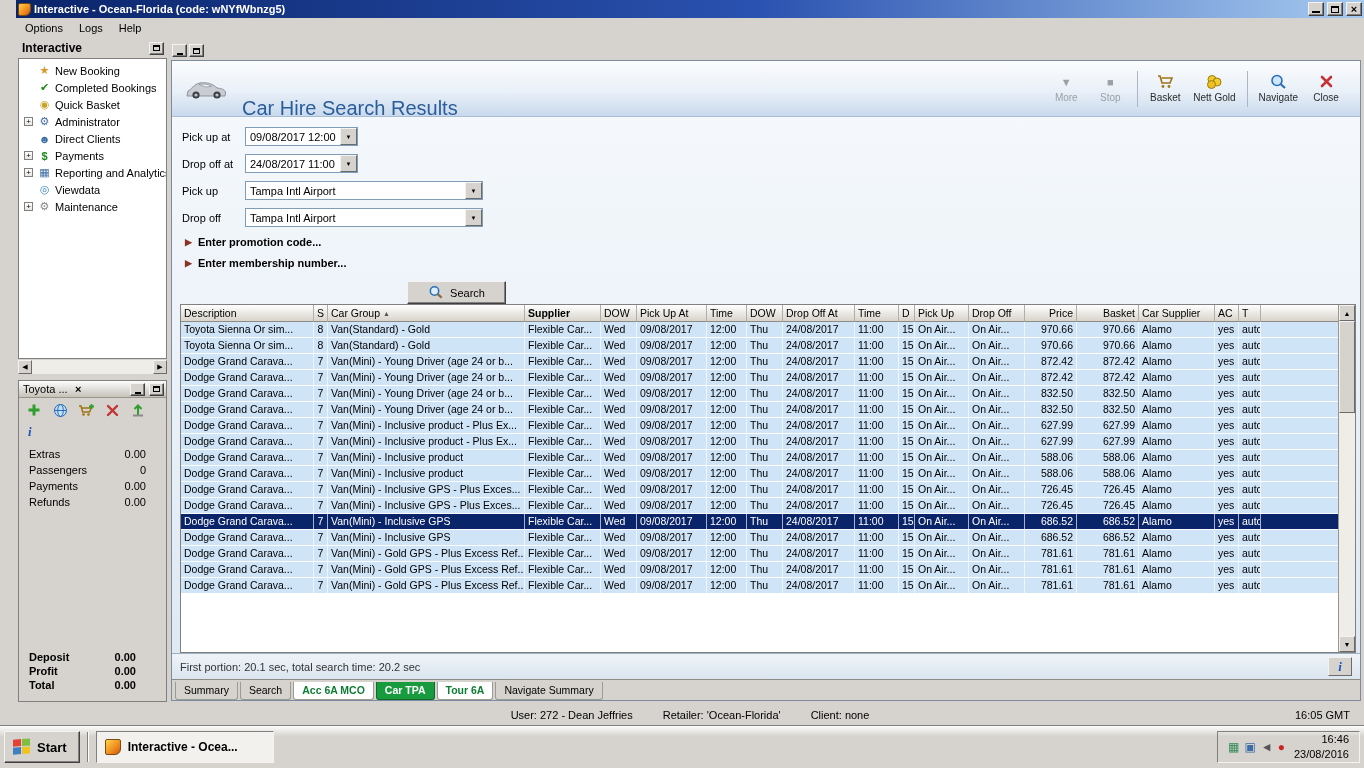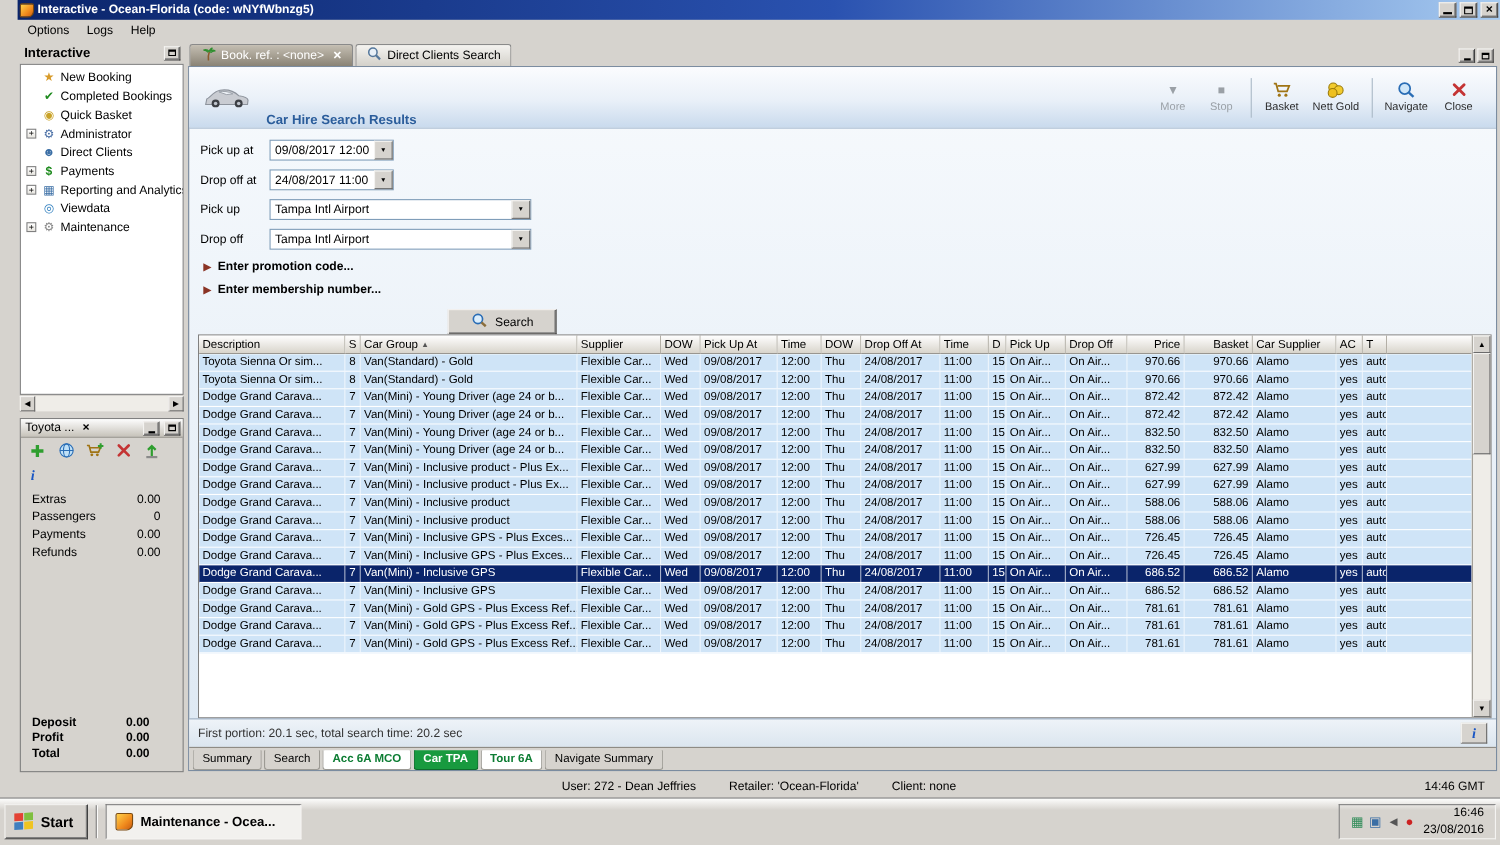--- a/index.html
+++ b/index.html
@@ -64,21 +64,21 @@
   .doc-tab { height:20px; display:flex; align-items:center; gap:5px; padding:0 9px; margin-right:2px;
     border:1px solid #8a8a8a; border-bottom:none; border-radius:3px 3px 0 0; background:linear-gradient(#f4f3f0,#d4d1ca); white-space:nowrap; }
   .doc-tab.active { background:linear-gradient(#c4beb2,#8a8375); color:#fff; }
   .tab-close { font-size:10px; font-weight:bold; margin-left:3px; }
   .tab-ctrl { display:flex; gap:2px; padding-bottom:3px; }
 
   .content { flex:1; min-height:0; display:flex; flex-direction:column; margin:0 3px 3px 3px; border:1px solid #7b8ca0;
     background:linear-gradient(#f7fafd,#dde8f3); }
   .chs-header { height:56px; flex:none; display:flex; align-items:center; gap:14px; padding:0 12px;
     background:linear-gradient(#fbfcfe 0%,#e9f0f8 55%,#c9daed 100%); border-bottom:1px solid #aabdd2; }
-  .chs-title { color:#2b5d9b; font-size:12px; font-weight:bold;margin-top:40px; }
+  .chs-title { color:#2b5d9b; font-size:20px; font-weight:normal;margin-top:40px; }
   .chs-toolbar { margin-left:auto; display:flex; align-items:center; }
   .hbtn { min-width:44px; display:flex; flex-direction:column; align-items:center; gap:3px; padding:4px 6px; font-size:10px; color:#2c2c2c; }
   .hbtn.disabled { color:#9aa0a6; }
   .hicn { height:15px; display:flex; align-items:center; font-size:11px; }
   .hsep { width:1px; height:36px; background:#aab8c6; margin:0 5px; }
 
   .form { flex:none; padding:10px 0 0 10px; }
   .frow { display:flex; align-items:center; margin-bottom:8px; }
   .flabel { width:63px; flex:none; }
   .combo { height:19px; border:1px solid #7f9db9; background:#fff; display:flex; align-items:center; }
@@ -315,37 +315,20 @@
             <div class="bp-trow">
               <span>Total</span>
               <span>0.00</span>
             </div>
           </div>
       </div>
     </div>
 
     <div class="right-col">
       <div class="doc-tabs-row">
-        <div class="doc-tabs">
-            <div class="doc-tab active">
-              <span class="tab-icn"><svg width="14" height="14" viewBox="0 0 14 14">
-                  <path d="M7.5 13c-.3-3.5 0-6 .8-8" fill="none" stroke="#8a5a2b" stroke-width="1.4"></path>
-                  <path d="M8.3 5C6.8 3.2 4.8 2.8 3 3.6c1.8.1 3.2.8 4.3 2M8.3 5c1.7-1.6 3.6-1.8 5.2-.8-1.7 0-3.1.6-4.2 1.7M8.3 5c.2-1.8 1.2-2.9 2.8-3.3-1 .8-1.6 1.9-1.8 3" fill="none" stroke="#2f8f2f" stroke-width="1.2"></path>
-                </svg></span>
-              <span>Book. ref. : &lt;none&gt;</span>
-              <span class="tab-close">✕</span>
-            </div>
-            <div class="doc-tab">
-              <span class="tab-icn"><svg width="14" height="14" viewBox="0 0 14 14">
-                  <circle cx="6" cy="5.5" r="3.8" fill="#e8f0f8" stroke="#56789c" stroke-width="1.4"></circle>
-                  <line x1="8.8" y1="8.3" x2="12.5" y2="12" stroke="#56789c" stroke-width="2"></line>
-                </svg></span>
-              <span>Direct Clients Search</span>
-            </div>
-          </div>
         <div class="tab-ctrl">
           <span class="mini-btn">
               <span class="g-min"></span>
             </span>
           <span class="mini-btn">
               <span class="g-res"></span>
             </span>
         </div>
       </div>
 
@@ -466,21 +449,21 @@
                 <div class="th" style="width: 133px;">
                   <span>Description</span>
                 </div>
                 <div class="th" style="width: 14px;">
                   <span>S</span>
                 </div>
                 <div class="th" style="width: 197px;">
                   <span>Car Group</span>
                   <span class="sort">▲</span>
                 </div>
-                <div class="th" style="width: 76px;">
+                <div class="th" style="width: 76px; font-weight: bold;">
                   <span>Supplier</span>
                 </div>
                 <div class="th" style="width: 36px;">
                   <span>DOW</span>
                 </div>
                 <div class="th" style="width: 70px;">
                   <span>Pick Up At</span>
                 </div>
                 <div class="th" style="width: 40px;">
                   <span>Time</span>
@@ -904,38 +887,38 @@
       </div>
     </div>
   </div>
 
   <div class="statusbar">
     <span class="sb-group">
       <span>User: 272 - Dean Jeffries</span>
       <span>Retailer: 'Ocean-Florida'</span>
       <span>Client: none</span>
     </span>
-    <span class="sb-time">14:46 GMT</span>
+    <span class="sb-time">16:05 GMT</span>
   </div>
 </div>
 
 <div class="taskbar">
   <div class="start-btn">
     <span class="win-flag">
         <i></i>
         <i></i>
         <i></i>
         <i></i>
       </span>
     <span>Start</span>
   </div>
   <div class="tb-sep"></div>
   <div class="task-btn">
     <span class="app-icon"></span>
-    <span>Maintenance - Ocea...</span>
+    <span>Interactive - Ocea...</span>
   </div>
   <div class="tray">
     <span class="tray-icns">
         <span class="tray-icn" style="color: rgb(46, 139, 87);">▦</span>
         <span class="tray-icn" style="color: rgb(58, 110, 165);">▣</span>
         <span class="tray-icn" style="color: rgb(85, 85, 85);">◄</span>
         <span class="tray-icn" style="color: rgb(204, 34, 34);">●</span>
       </span>
     <span class="clock">
       <span>16:46</span>

